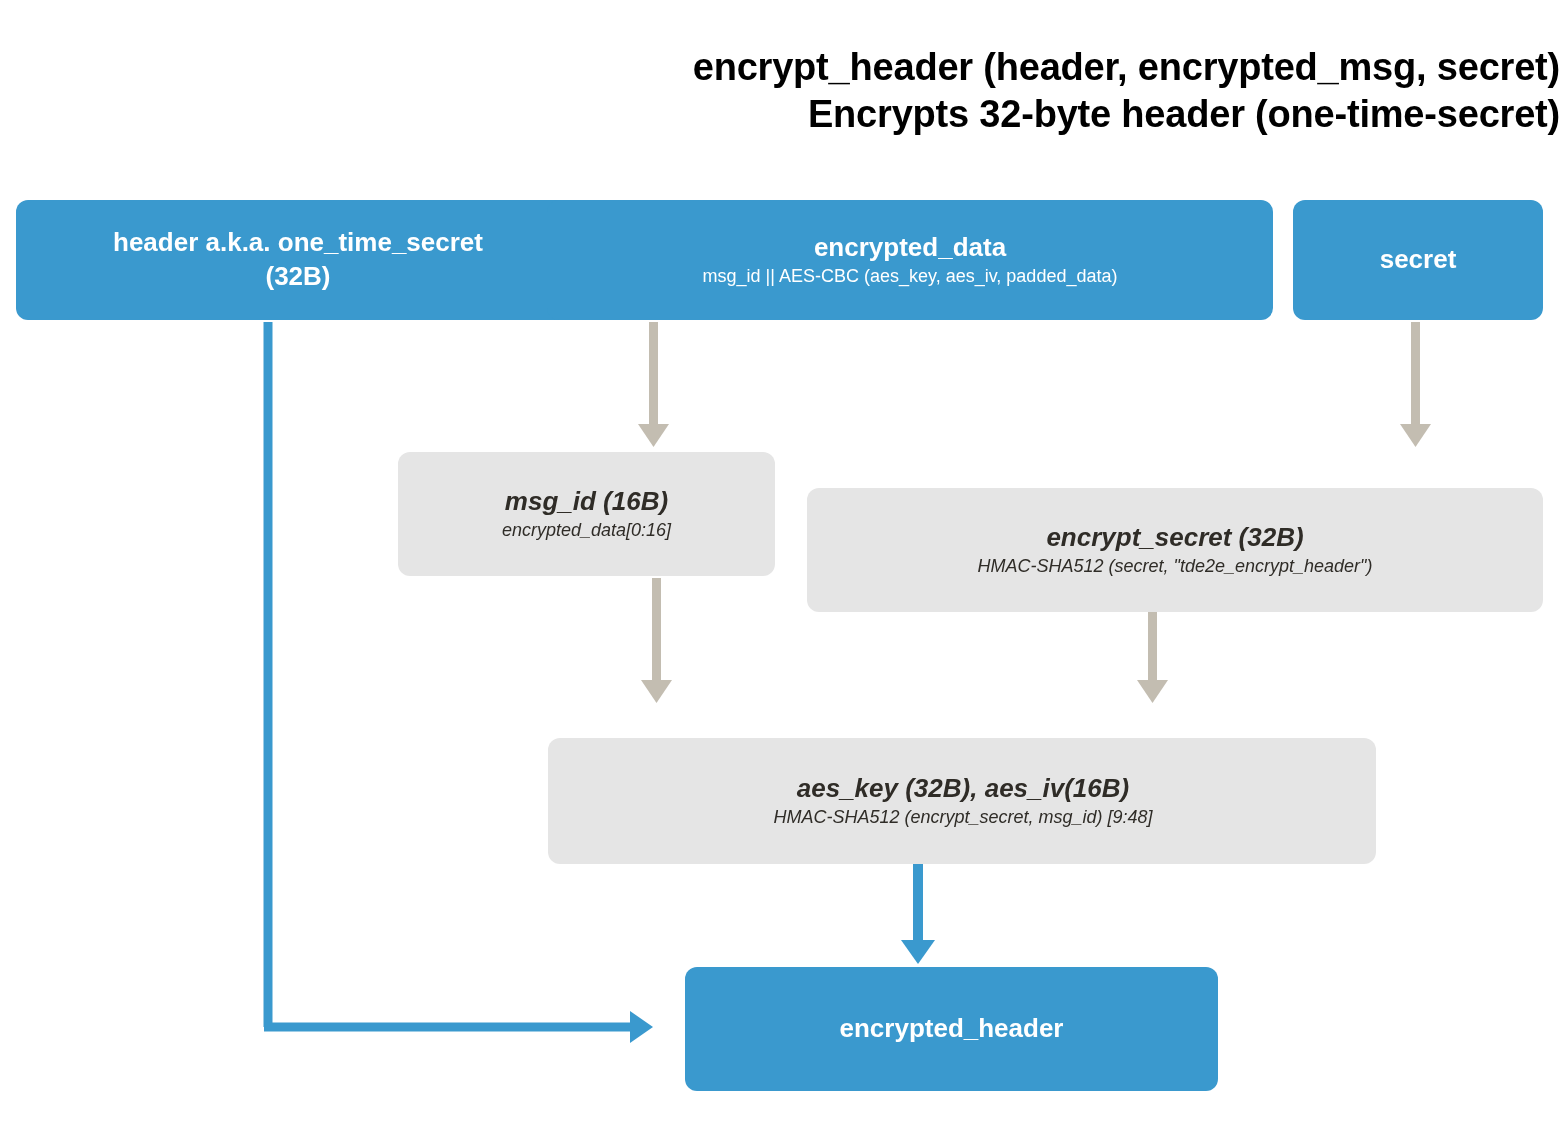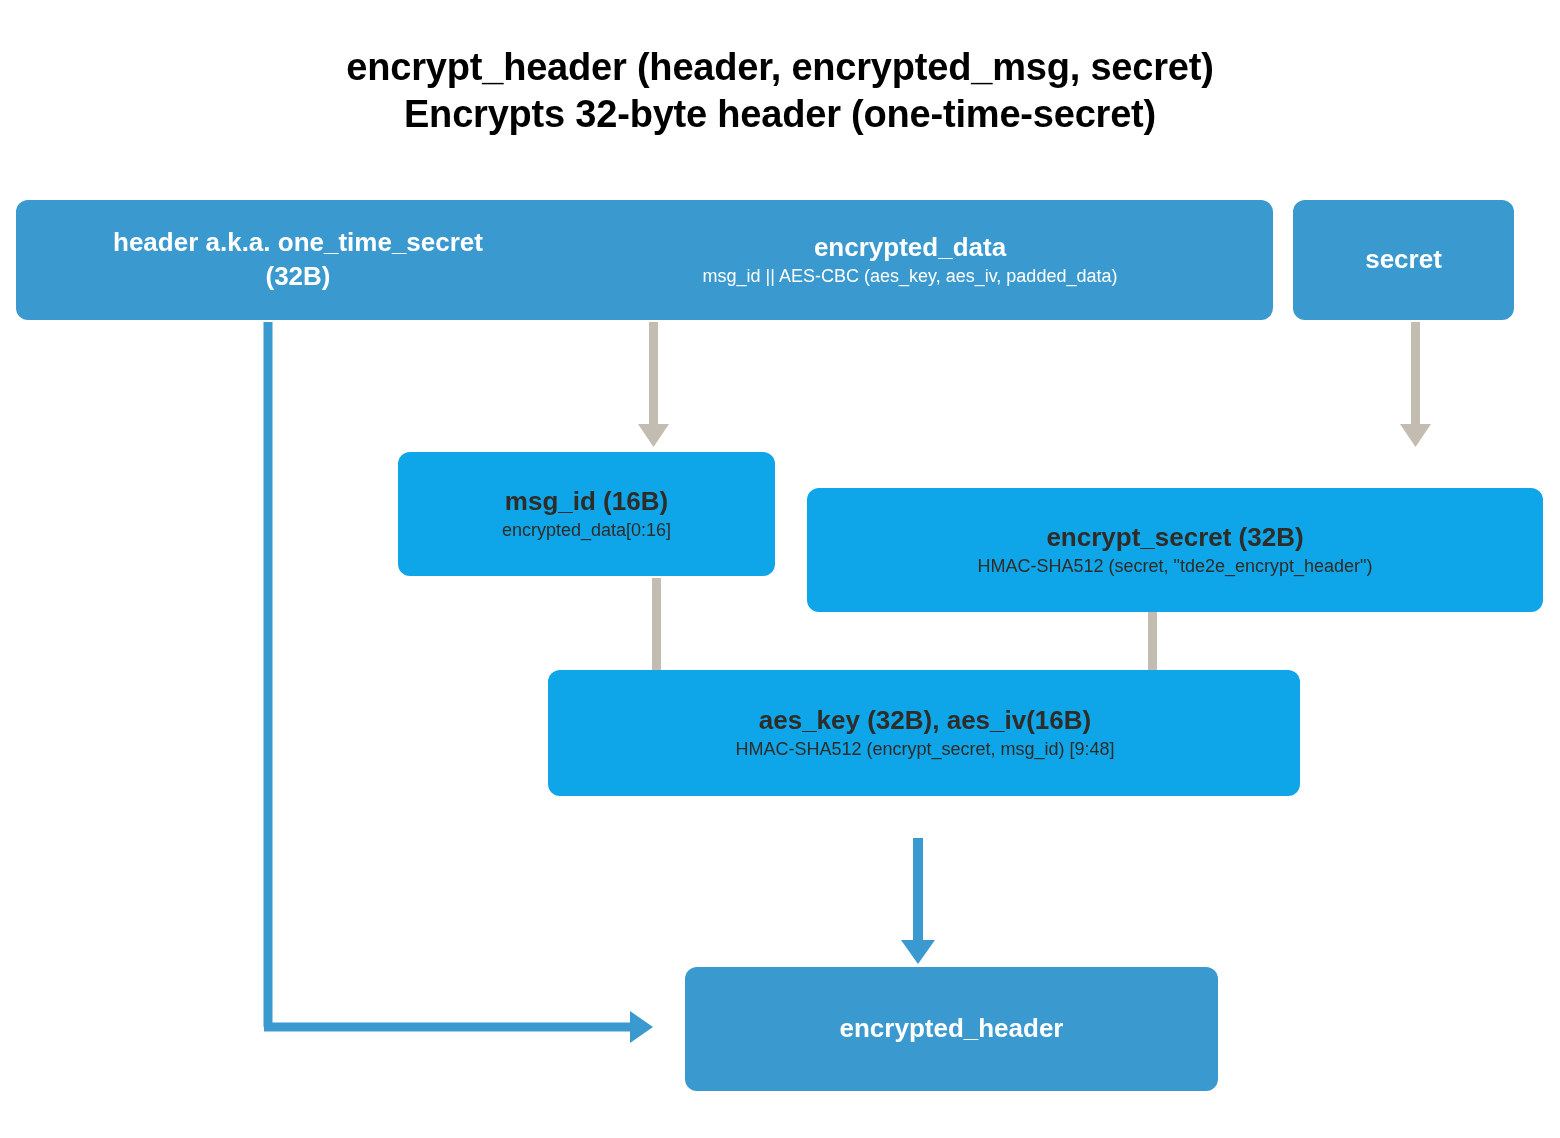--- a/index.html
+++ b/index.html
@@ -18,21 +18,21 @@
     background: #ffffff;
     overflow: hidden;
   }
 
   
   .title-block {
     position: absolute;
     left: 0;
     top: 44px;
     width: 1560px;
-    text-align: center;
+    text-align: right;
   }
   .title-line {
     font-size: 38px;
     font-weight: bold;
     color: #000000;
     line-height: 1.24;
     letter-spacing: -0.2px;
     white-space: nowrap;
   }
 
@@ -58,21 +58,22 @@
     font-weight: normal;
     line-height: 1.32;
   }
   .node.blue {
     background: #3a99ce;
   }
   .node.blue .ttl, .node.blue .sub {
     color: #ffffff;
   }
   .node.beige {
-    background: #0ea5e9;
+    background: #e5e5e5;
+    font-style: italic;
   }
   .node.beige .ttl, .node.beige .sub {
     color: #2f2c27;
   }
 
   
   #wires {
     position: absolute;
     left: 0;
     top: 0;
@@ -128,35 +129,35 @@
   <div class="node blue" style="left:16px; top:200px; width:564px; height:120px;">
     <div class="ttl">header a.k.a. one_time_secret</div>
     <div class="ttl">(32B)</div>
   </div>
 
   <div class="node blue" style="left:547px; top:200px; width:726px; height:120px;">
     <div class="ttl">encrypted_data</div>
     <div class="sub">msg_id || AES-CBC (aes_key, aes_iv, padded_data)</div>
   </div>
 
-  <div class="node blue" style="left:1293px; top:200px; width:221px; height:120px;">
+  <div class="node blue" style="left:1293px; top:200px; width:250px; height:120px;">
     <div class="ttl">secret</div>
   </div>
 
   <div class="node beige" style="left:398px; top:452px; width:377px; height:124px;">
     <div class="ttl">msg_id (16B)</div>
     <div class="sub">encrypted_data[0:16]</div>
   </div>
 
   <div class="node beige" style="left:807px; top:452px; width:736px; height:124px;margin-top:36px;">
     <div class="ttl">encrypt_secret (32B)</div>
     <div class="sub">HMAC-SHA512 (secret, "tde2e_encrypt_header")</div>
   </div>
 
-  <div class="node beige" style="left:548px; top:670px; width:752px; height:126px;padding-left:16px;">
+  <div class="node beige" style="left:548px; top:738px; width:828px; height:126px;padding-left:16px;">
     <div class="ttl">aes_key (32B), aes_iv(16B)</div>
     <div class="sub">HMAC-SHA512 (encrypt_secret, msg_id) [9:48]</div>
   </div>
 
   <div class="node blue" style="left:657px; top:967px; width:533px; height:124px;margin-left:28px;">
     <div class="ttl">encrypted_header</div>
   </div>
 
 </div>
 

